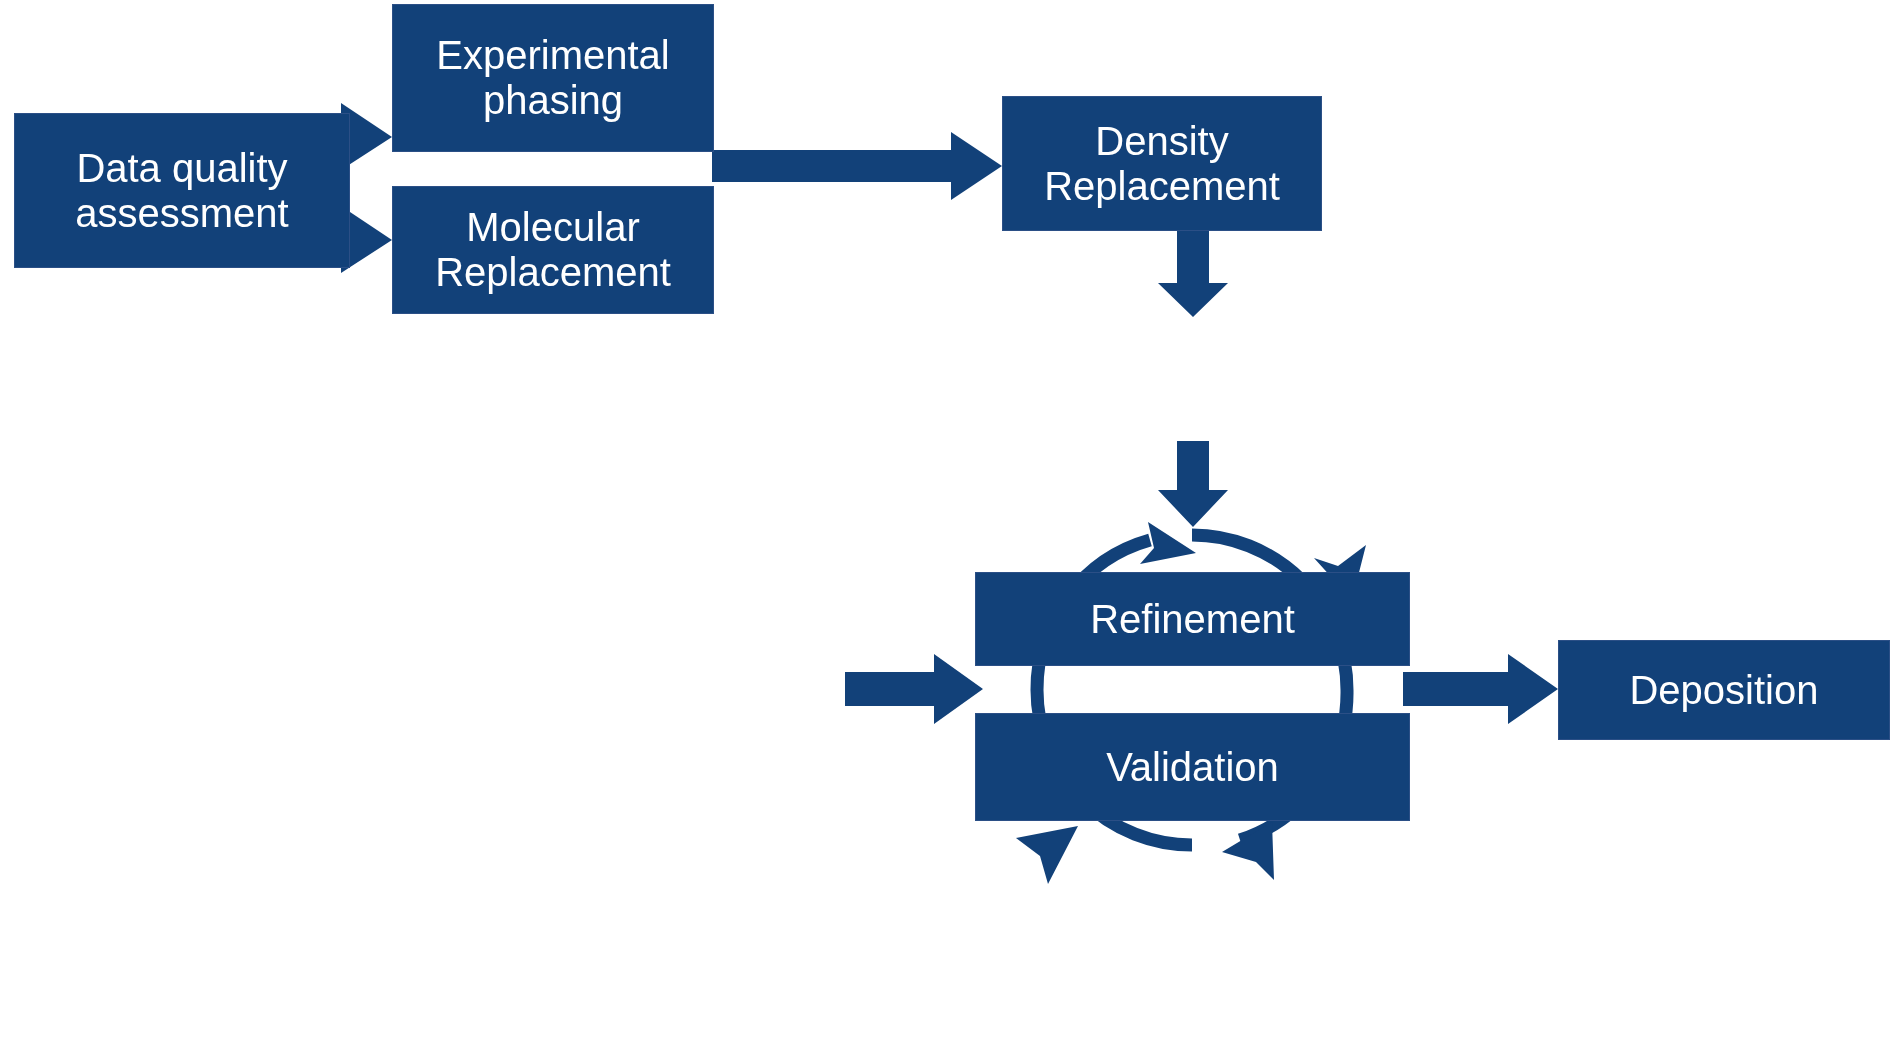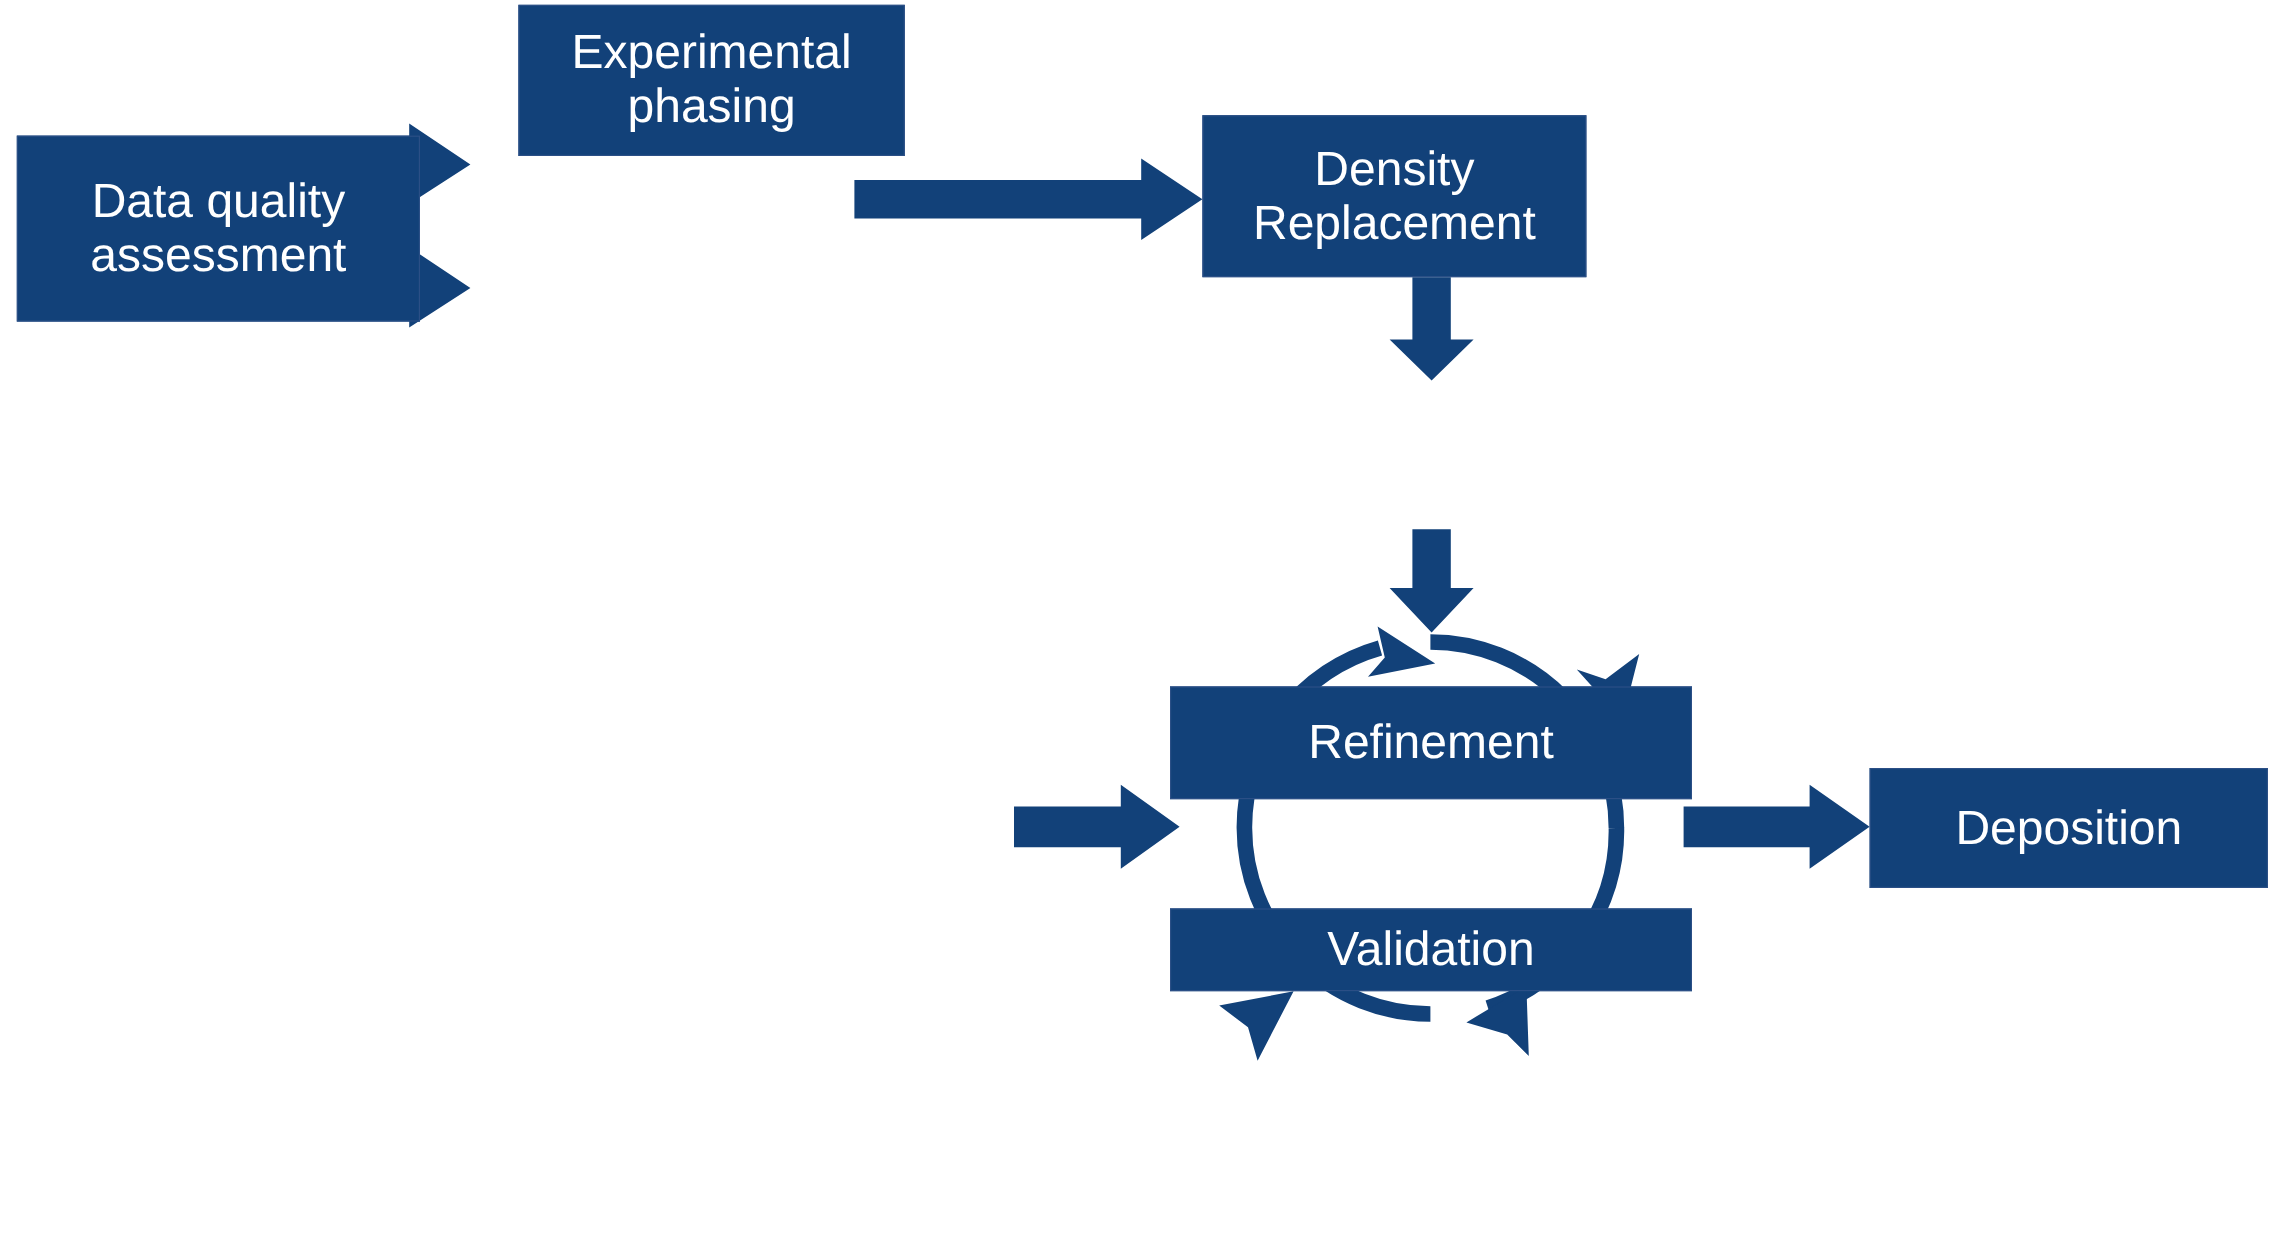--- a/index.html
+++ b/index.html
@@ -76,28 +76,30 @@
     </g>
 
     <g>
       <polygon class="fillNavy" points="1403,672 1508,672 1508,654 1558,689 1508,724 1508,706 1403,706"></polygon>
     </g>
   </svg>
 
   <div class="node" style="left:14px;top:113px;width:336px;height:155px;">Data quality
 assessment</div>
 
-  <div class="node" style="left:392px;top:4px;width:322px;height:126px;margin-left:40px;">Experimental
+  <div class="node" style="left:392px;top:4px;width:322px;height:148px;">Experimental
 phasing</div>
 
+  <div class="node" style="left:392px;top:186px;width:322px;height:128px;">Molecular
+Replacement</div>
 
   <div class="node" style="left:1002px;top:96px;width:320px;height:135px;">Density
 Replacement</div>
 
 
   <div class="node" style="left:975px;top:572px;width:435px;height:94px;">Refinement</div>
 
-  <div class="node" style="left:975px;top:713px;width:435px;height:69px;margin-top:44px;">Validation</div>
+  <div class="node" style="left:975px;top:713px;width:435px;height:108px;">Validation</div>
 
 
   <div class="node" style="left:1558px;top:640px;width:332px;height:100px;">Deposition</div>
 
 </div>
 
 </body></html>

